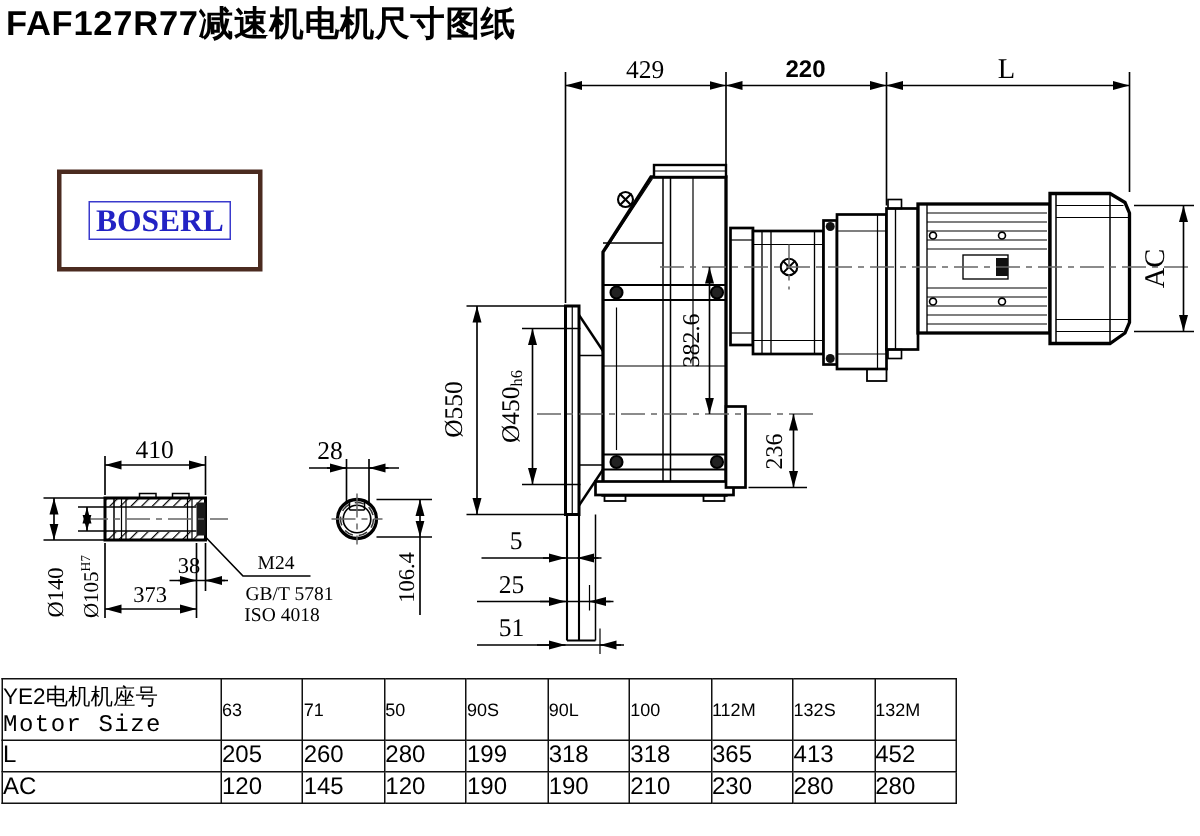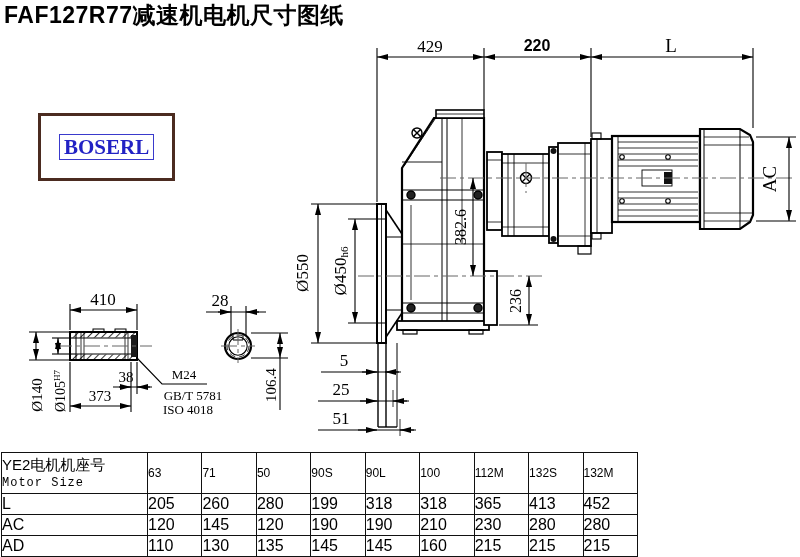--- a/index.html
+++ b/index.html
@@ -13,21 +13,21 @@
         font-family:"Liberation Serif",serif;font-weight:bold;font-size:21px;
         line-height:24px;padding:0 4px;}
   svg{position:absolute;left:0;top:0;}
   table.spec{position:absolute;left:1px;top:452px;width:637px;
         border-collapse:collapse;table-layout:fixed;background:#fff;}
   table.spec td,table.spec th{border:1.6px solid #111;text-align:left;
         vertical-align:middle;padding:0;font-weight:normal;}
   table.spec tr.hdr th{height:40px;}
   table.spec tr.datarow td,table.spec tr.datarow th{height:20px;font-size:16px;}
   .hcn{font-size:15px;line-height:19px;}
-  .hen{font-family:"Liberation Mono",monospace;font-size:12px;letter-spacing:1px;line-height:18px;}
+  .hen{font-family:"Liberation Mono",monospace;font-size:16px;letter-spacing:1px;line-height:18px;}
   .colh{font-size:12px;}
 </style>
 </head>
 <body>
 
 <div class="title">FAF127R77减速机电机尺寸图纸</div>
 
 <div class="logo">
   <span>BOSERL</span>
 </div>
@@ -338,26 +338,14 @@
         <td>120</td>
         <td>145</td>
         <td>120</td>
         <td>190</td>
         <td>190</td>
         <td>210</td>
         <td>230</td>
         <td>280</td>
         <td>280</td>
       </tr>
-      <tr class="datarow">
-        <th>AD</th>
-        <td>110</td>
-        <td>130</td>
-        <td>135</td>
-        <td>145</td>
-        <td>145</td>
-        <td>160</td>
-        <td>215</td>
-        <td>215</td>
-        <td>215</td>
-      </tr>
     </tbody>
 </table>
 
 </body></html>

